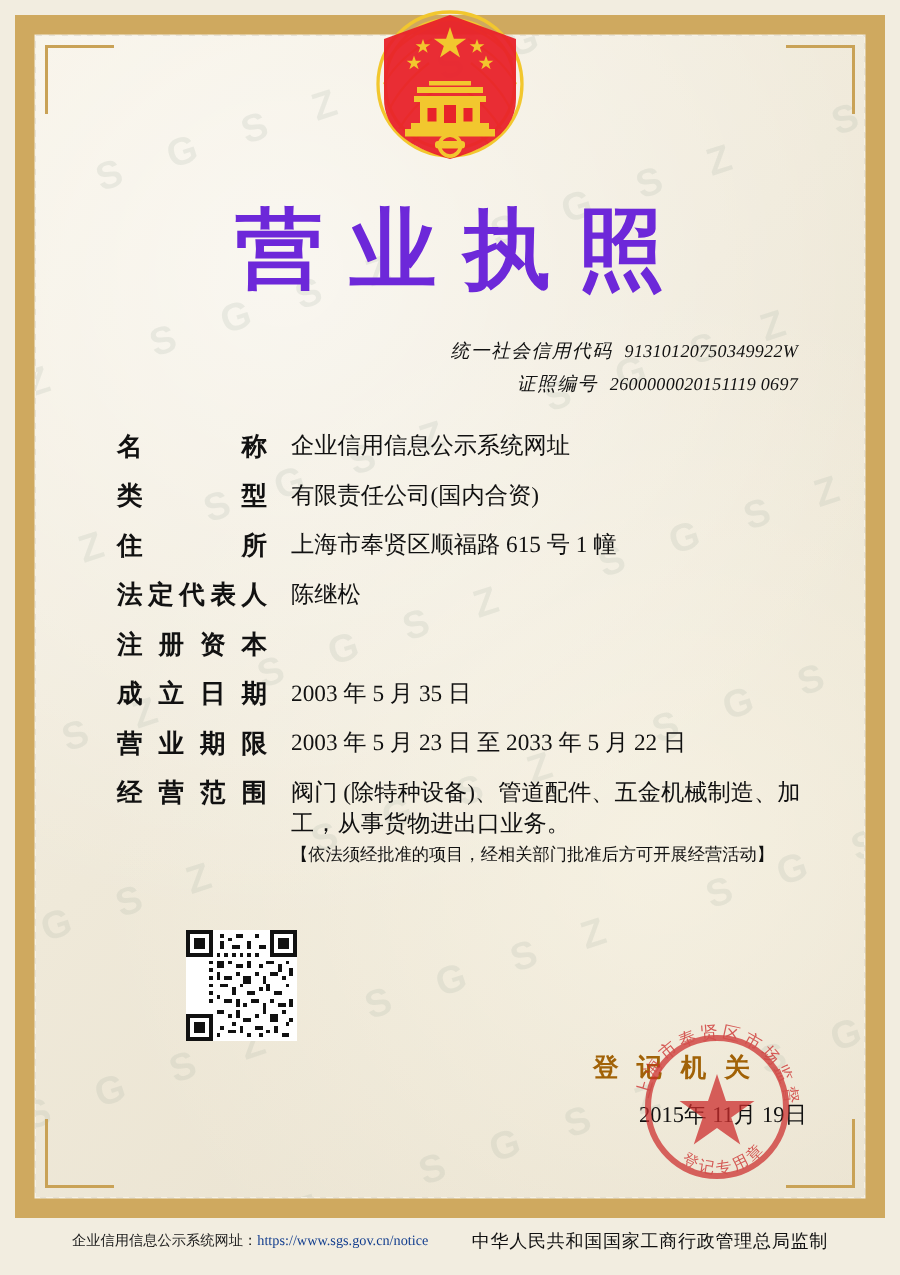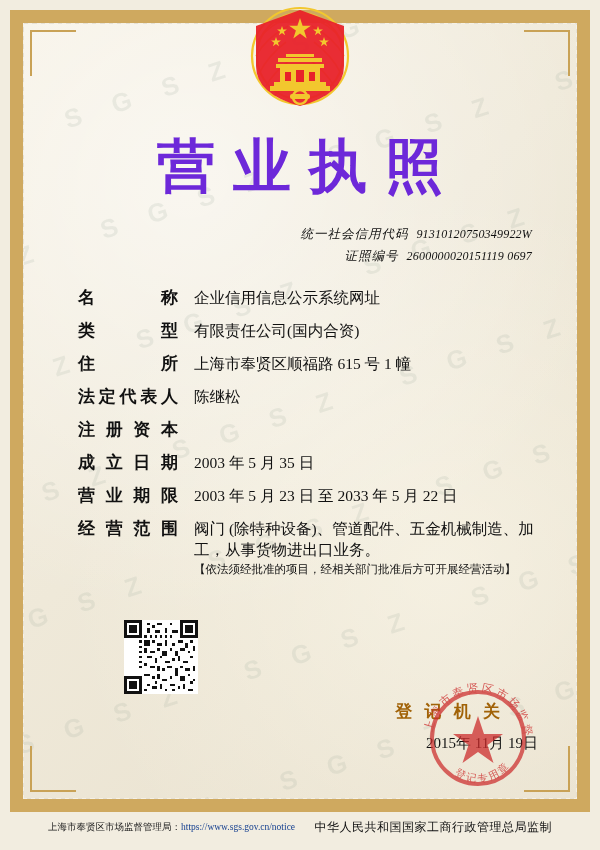--- a/index.html
+++ b/index.html
@@ -552,18 +552,18 @@
         <textPath href="#sealTopArc" startOffset="4%">上海市奉贤区市场监督管理局</textPath>
       </text>
       <text font-size="10.5" fill="#cc2b2b" font-family="'Liberation Serif',serif" letter-spacing="2" opacity="0.92">
         <textPath href="#sealBotArc" startOffset="16%">登记专用章</textPath>
       </text>
     </svg>
   </div>
 
   <div class="footer">
     <div class="footer-left">
-      <span>上海市奉贤区市场监督管理局：</span><span class="url">https://www.sgs.gov.cn/notice</span>
+      <span>企业信用信息公示系统网址：</span><span class="url">https://www.sgs.gov.cn/notice</span>
     </div>
     <div class="footer-right">中华人民共和国国家工商行政管理总局监制</div>
   </div>
 
 </div>
 
 </body></html>

